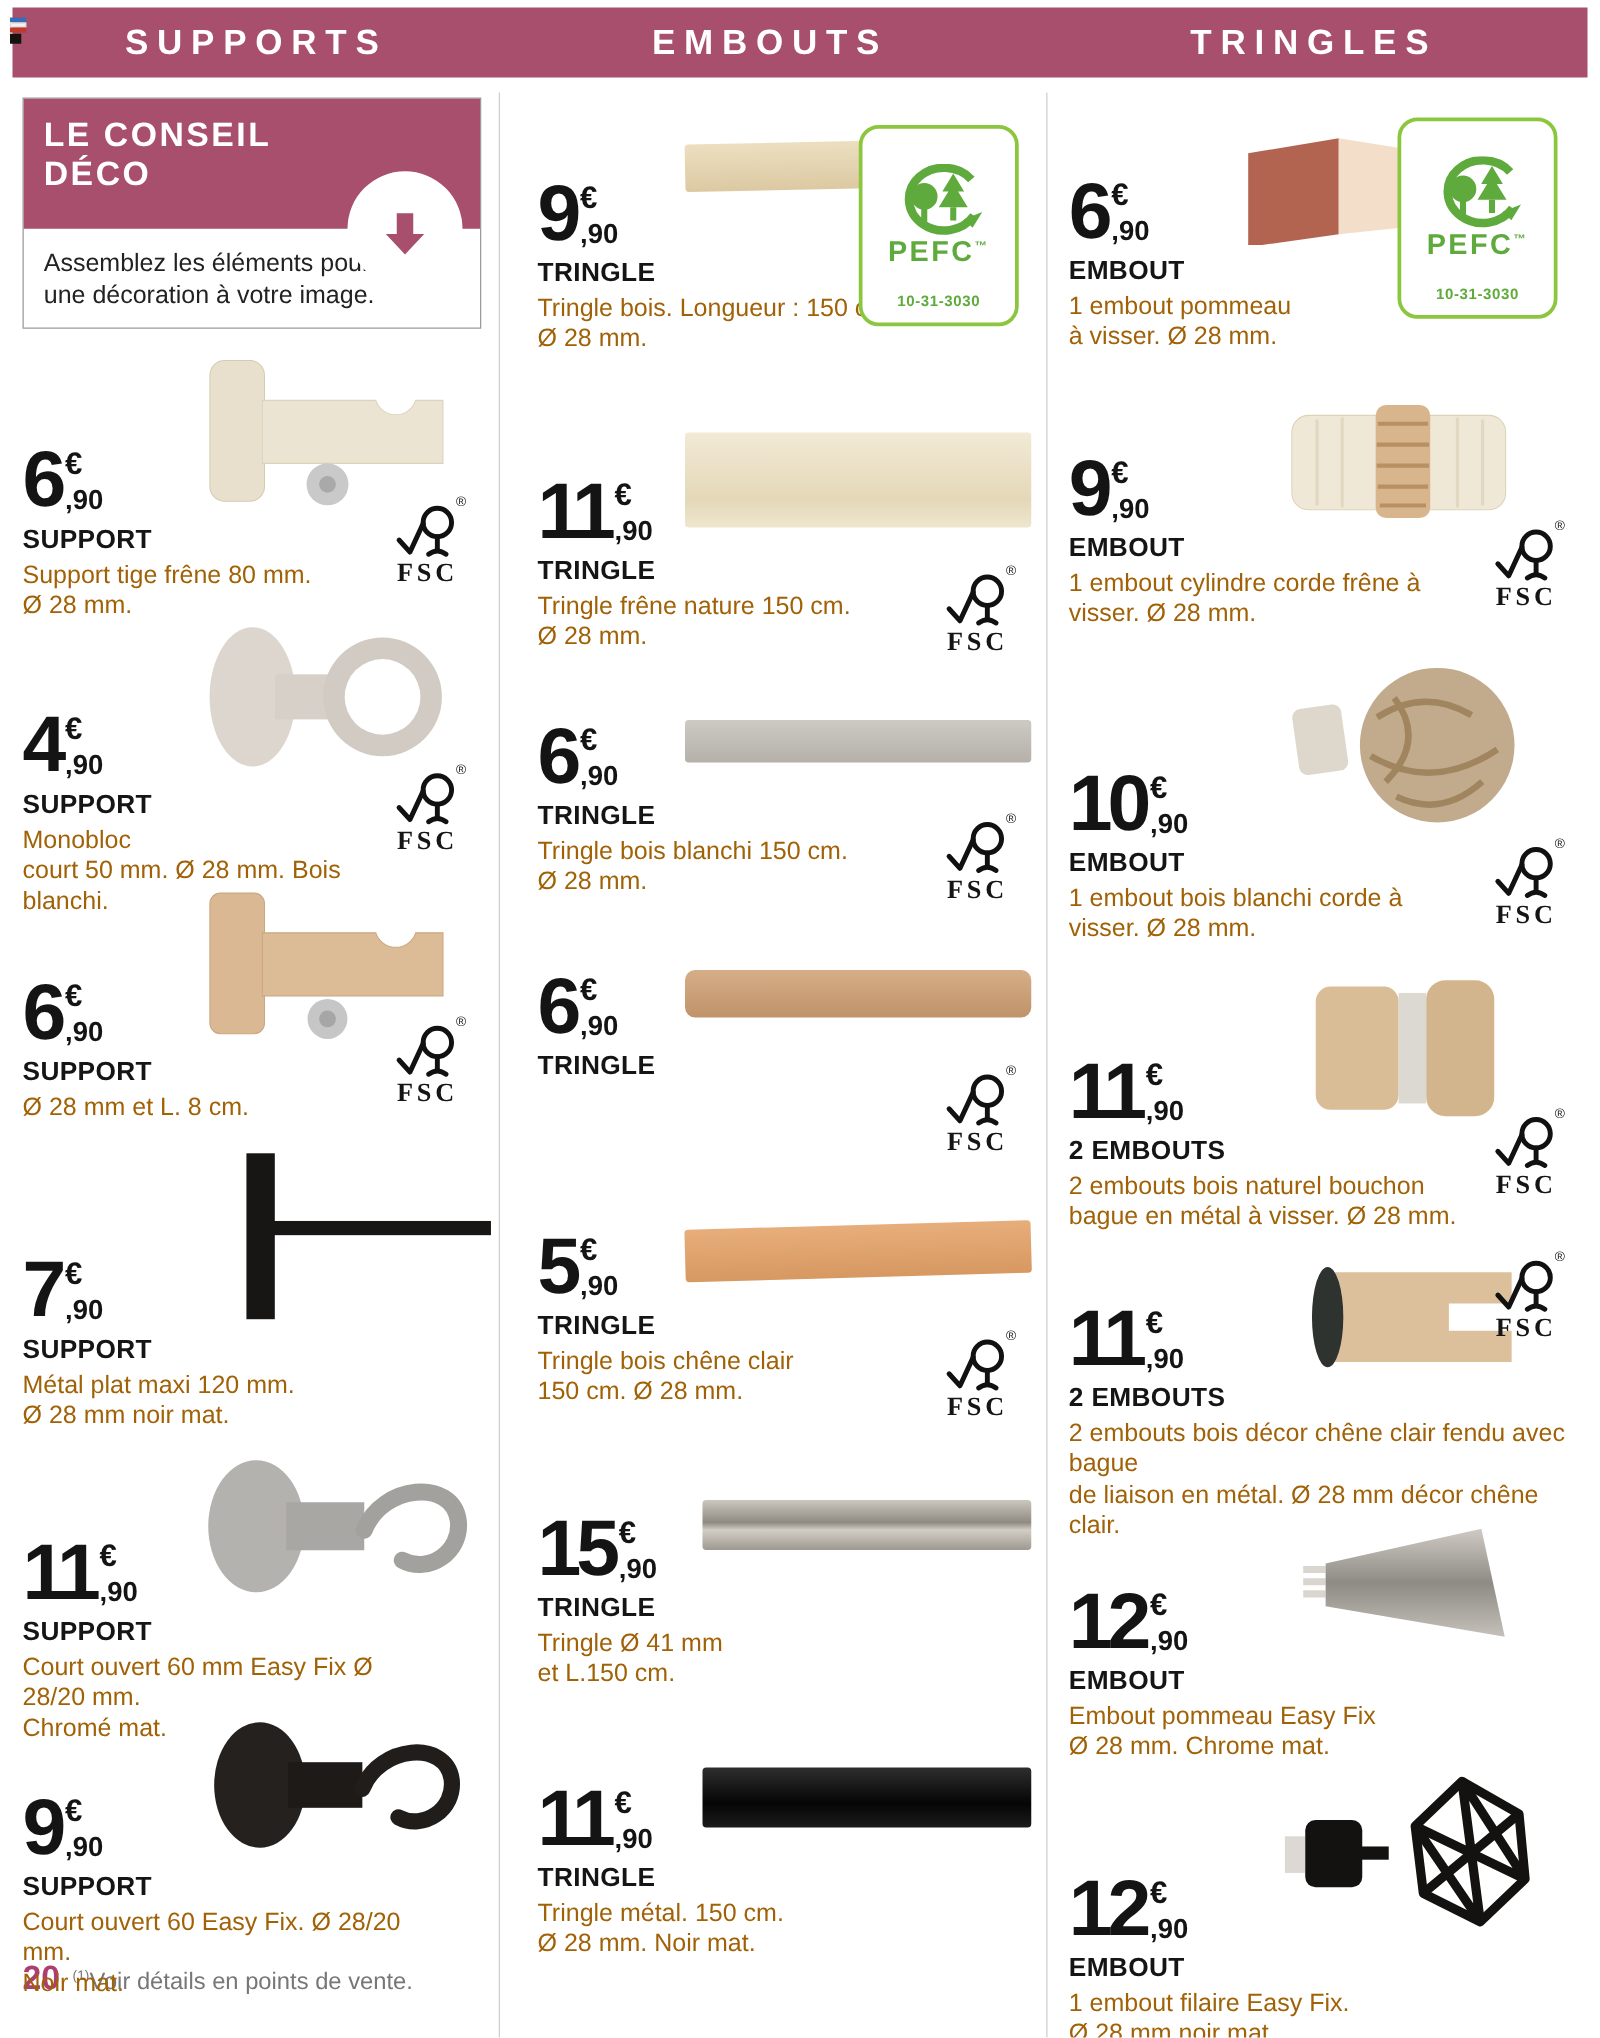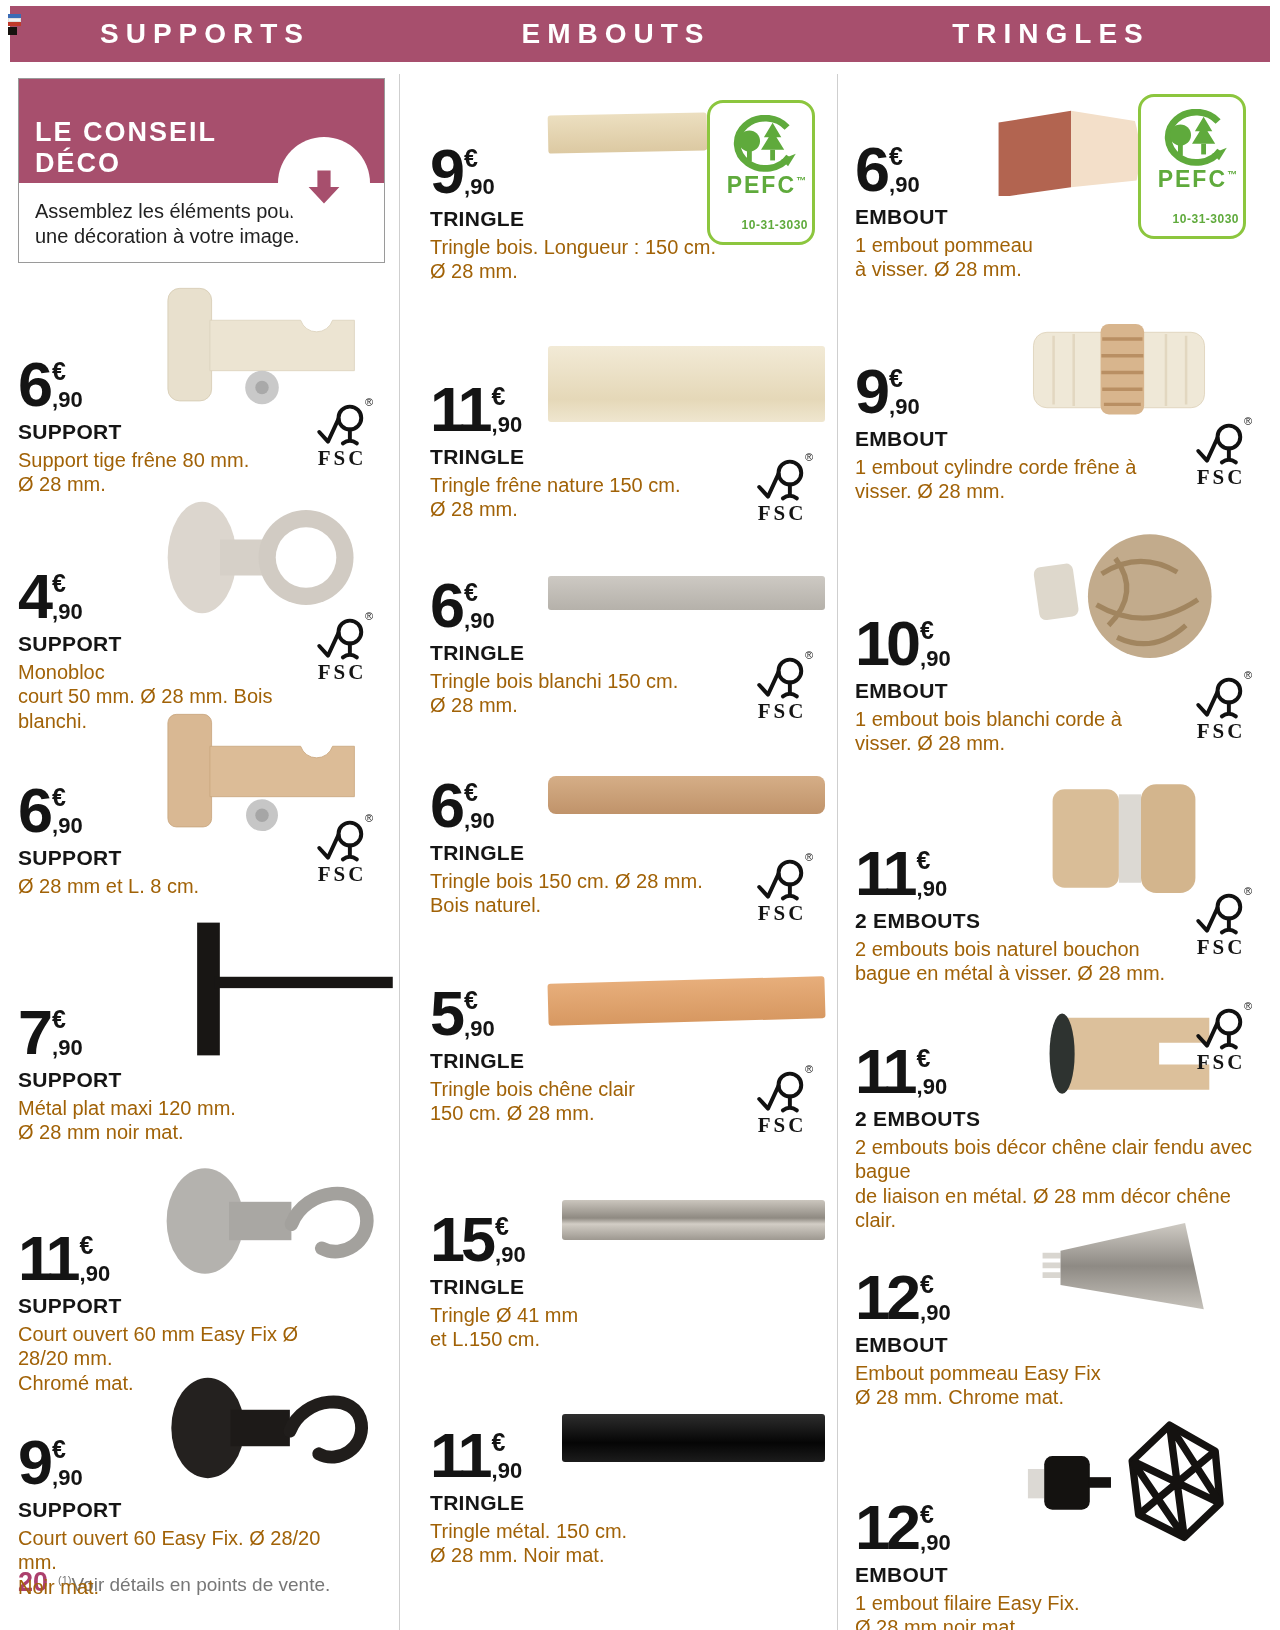--- a/index.html
+++ b/index.html
@@ -13,21 +13,21 @@
   .flag .sq{width:9px;height:8px;margin-top:1px;background:#16120e;}
   
   .cols{display:flex;padding:0 10px;align-items:stretch;}
   .colm{box-sizing:border-box;}
   .col1{width:390px;border-right:1px solid #cfcfcf;padding:4px 14px 0 8px;}
   .col2{width:438px;border-right:1px solid #cfcfcf;padding:4px 12px 0 30px;}
   .col3{width:432px;padding:4px 6px 0 17px;}
   
   .conseil{position:relative;border:1px solid #9a9a9a;height:183px;margin-bottom:20px;background:#fff;}
   .conseil-head{background:#a74f6d;height:104px;padding:14px 0 0 16px;box-sizing:border-box;}
-  .conseil-title{color:#fff;font-weight:bold;font-size:27px;line-height:1.15;letter-spacing:2px;white-space:pre-line;margin-top:24px;}
+  .conseil-title{color:#fff;font-weight:bold;font-size:27px;line-height:1.15;letter-spacing:2px;white-space:pre-line;}
   .conseil-body{padding:16px 14px 0 16px;font-size:20px;line-height:1.25;color:#222;}
   .c-circle{position:absolute;right:14px;top:58px;width:92px;height:92px;border-radius:50%;background:#fff;display:flex;align-items:center;justify-content:center;}
   .c-arrow-svg{width:44px;height:44px;margin-top:6px;}
   
   .card{position:relative;}
   .row1{display:flex;align-items:flex-end;}
   .pwrap{width:118px;flex:none;align-self:flex-end;}
   .imgwrap{flex:1;display:flex;justify-content:center;align-items:flex-end;}
   .price{display:inline-flex;align-items:flex-start;font-weight:bold;color:#141414;}
   .p-int{font-size:63px;line-height:0.8;letter-spacing:-4px;}
@@ -39,21 +39,21 @@
   .col2 .desc{max-width:335px;}
   .col3 .desc{max-width:340px;}
   .desc.wide{max-width:100%;}
   .rod{border-radius:3px;}
   
   .cert{position:absolute;right:10px;}
   .fsc-block{width:66px;text-align:center;}
   .fsc-svg{width:56px;height:46px;display:block;margin:0 auto;}
   .fsc-reg{position:absolute;top:-6px;right:2px;font-size:11px;}
   .fsc-word{font-family:"Liberation Serif",serif;font-weight:bold;font-size:21px;letter-spacing:3px;line-height:1;}
-  .pefc-block{width:108px;border:3px solid #8cc63e;border-radius:16px;background:#fff;text-align:right;padding:12px 4px 10px 4px;box-sizing:border-box;}
+  .pefc-block{width:128px;border:3px solid #8cc63e;border-radius:16px;background:#fff;text-align:center;padding:28px 4px 10px 4px;box-sizing:border-box;}
   .pefc-svg{width:84px;height:58px;display:block;margin:0 auto;}
   .pefc-word{color:#5faa3c;font-weight:bold;font-size:23px;letter-spacing:2px;line-height:1.1;}
   .pefc-word sup{font-size:10px;}
   .pefc-code{color:#5faa3c;font-size:12px;font-weight:bold;margin-top:20px;letter-spacing:0.5px;}
   
   .footer{display:flex;align-items:baseline;margin-top:4px;}
   .page-num{color:#ac3f6d;font-weight:bold;font-size:27px;margin-right:10px;}
   .note{color:#777;font-size:19px;}
   .note sup{font-size:11px;}
   .hidden-defs{position:absolute;width:0;height:0;overflow:hidden;}
@@ -356,22 +356,20 @@
               <span class="p-col">
                 <span class="p-eur">€</span>
                 <span class="p-cents">,90</span>
               </span>
             </div></div>
       <div class="imgwrap">
         <div class="rod" style="width:100%;height:38px;background:linear-gradient(#d5ae87,#c0936a);border-radius:8px;margin-bottom:18px;"></div>
       </div>
     </div>
     <div class="plabel">TRINGLE</div>
-    <div class="desc">Tringle bois 150 cm. Ø 28 mm.
-Bois naturel.</div>
     <div class="cert fsc-block" style="bottom:12px">
       <span class="fsc-reg">®</span>
       <svg class="fsc-svg">
             <use href="#fsc-g"></use>
           </svg>
       <div class="fsc-word">FSC</div>
     </div>
   </div>
 
   <div class="card" style="height:212px">

